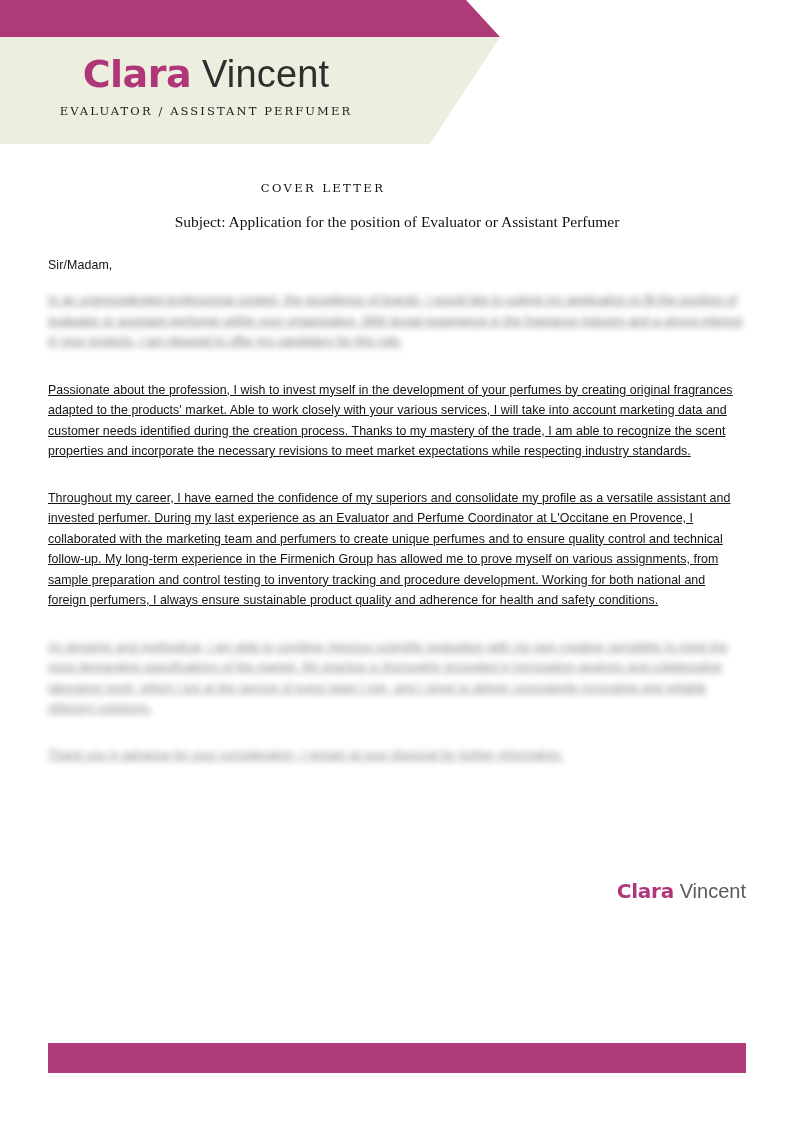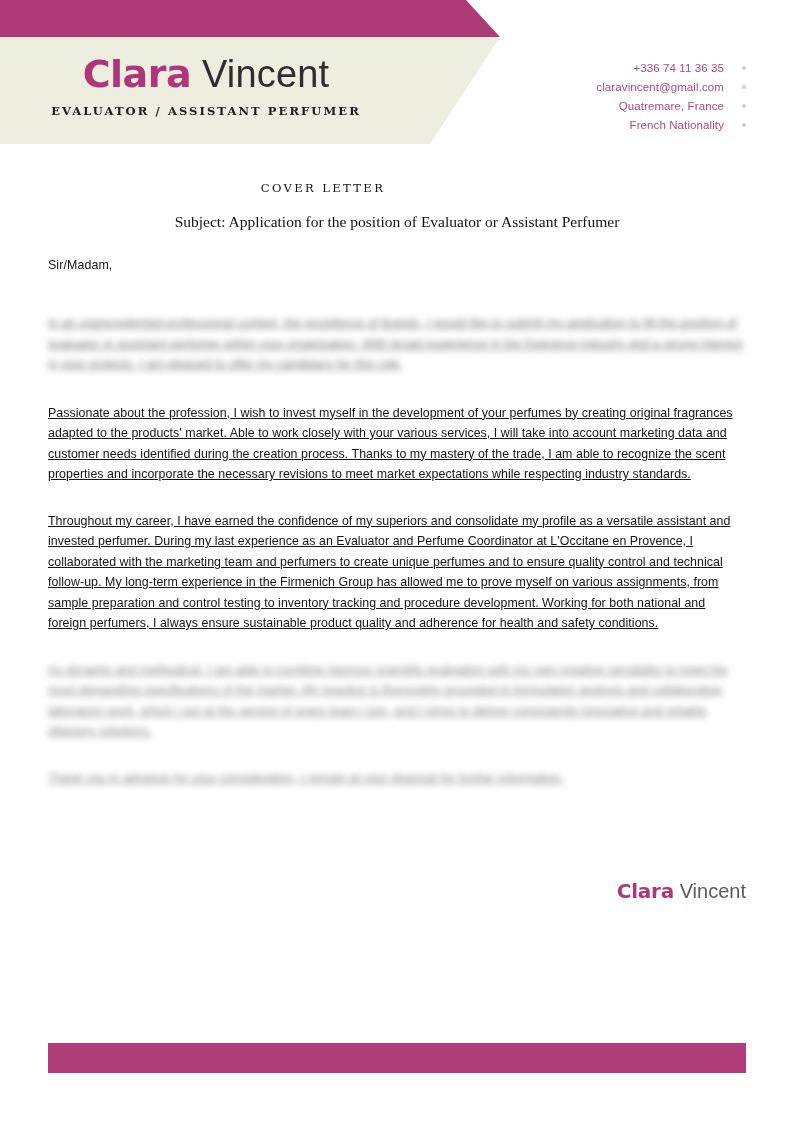--- a/index.html
+++ b/index.html
@@ -74,21 +74,20 @@
     color: #2e2e2e;
     font-family: "Liberation Sans", sans-serif;
   }
   .job-title {
     margin-top: 8px;
     font-family: "DejaVu Serif", serif;
     font-size: 11.5px;
     letter-spacing: 2.1px;
     color: #1d1d1d;
     white-space: nowrap;
-    font-weight: bold;
   }
 
   .contact-block {
     position: absolute;
     right: 48px;
     top: 58px;
     text-align: right;
   }
   .contact-row {
     display: flex;
@@ -138,21 +137,21 @@
   .content {
     position: absolute;
     left: 48px;
     top: 258px;
     width: 698px;
   }
   .salutation {
     font-size: 12.4px;
     color: #141414;
     letter-spacing: 0.1px;
-    margin-bottom: 41px;
+    margin-bottom: 18px;
   }
   .para {
     font-size: 12.4px;
     line-height: 20.5px;
     color: #141414;
     text-align: left;
     letter-spacing: 0.05px;
     margin: 0 0 26px 0;
     text-decoration: underline;
   }
@@ -205,38 +204,20 @@
 <div class="header">
   <div class="header-band-magenta"></div>
   <div class="header-cream-strip"></div>
   <div class="header-band-cream"></div>
 
   <div class="name-block">
     <div class="name-line"><span class="name-first">Clara</span> <span class="name-last">Vincent</span></div>
     <div class="job-title">EVALUATOR / ASSISTANT PERFUMER</div>
   </div>
 
-  <div class="contact-block">
-    <div class="contact-row">
-      <span class="contact-text">+336 74 11 36 35</span>
-      <span class="contact-dot"></span>
-    </div>
-    <div class="contact-row">
-      <span class="contact-text">claravincent@gmail.com</span>
-      <span class="contact-dot"></span>
-    </div>
-    <div class="contact-row">
-      <span class="contact-text">Quatremare, France</span>
-      <span class="contact-dot"></span>
-    </div>
-    <div class="contact-row">
-      <span class="contact-text">French Nationality</span>
-      <span class="contact-dot"></span>
-    </div>
-  </div>
 </div>
 
 <div class="doc-title">COVER LETTER</div>
 <div class="subject-line">Subject: Application for the position of Evaluator or Assistant Perfumer</div>
 
 <div class="content">
   <div class="salutation">Sir/Madam,</div>
 
   <p class="para para-blur spacer-top">In an unprecedented professional context, the excellence of brands, I would like to submit my application to fill the position of evaluator or assistant perfumer within your organization. With broad experience in the fragrance industry and a strong interest in your projects, I am pleased to offer my candidacy for this role.</p>
   <p class="para">Passionate about the profession, I wish to invest myself in the development of your perfumes by creating original fragrances adapted to the products' market. Able to work closely with your various services, I will take into account marketing data and customer needs identified during the creation process. Thanks to my mastery of the trade, I am able to recognize the scent properties and incorporate the necessary revisions to meet market expectations while respecting industry standards.</p>

